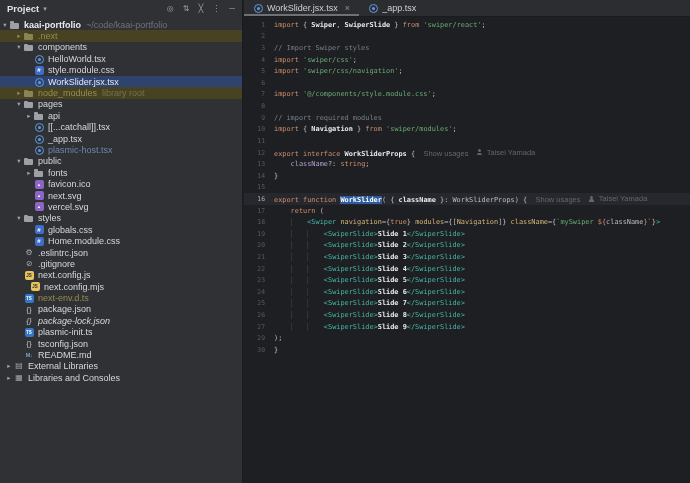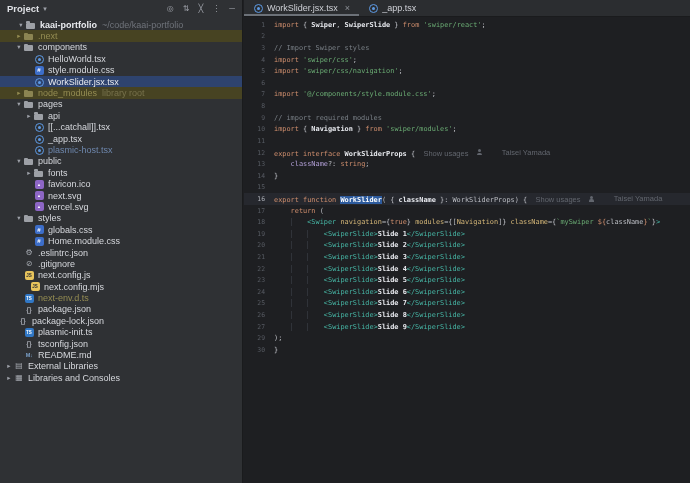--- a/index.html
+++ b/index.html
@@ -77,21 +77,21 @@
   .tk-str { color:var(--c-str,#6AAB73); }
   .tk-cmt { color:var(--c-cmt,#7A8087); }
   .tk-tag { color:var(--c-tag,#46B6A5); }
   .tk-attr { color:var(--c-attr,#D5B778); }
   .tk-fld { color:var(--c-fld,#B3A0D8); }
   .tk-ind { color:transparent; }
   .ltext .tk-ind + .tk-ind { box-shadow:inset 1px 0 0 #303339; }
   .tk-selb { background:var(--c-wordSel,#2D5B9E); color:#FFFFFF; font-weight:700; }
   .hint, .author { font-family:"Liberation Sans","DejaVu Sans",sans-serif; font-size:7.5px;
     color:var(--c-hint,#62666E); }
-  .author { display:inline-flex; align-items:center; gap:20px; }
+  .author { display:inline-flex; align-items:center; gap:5px; }
   .author-ico { width:5px; height:6px; position:relative; display:inline-block; }
   .author-ico::before { content:""; position:absolute; left:1px; top:0; width:3px; height:3px;
     border-radius:50%; background:#62666E; }
   .author-ico::after { content:""; position:absolute; left:0; bottom:0; width:5px; height:2.5px;
     border-radius:2px 2px 0 0; background:#62666E; }
 </style>
 </head>
 <body>
 
 <div class="panel">
@@ -100,21 +100,21 @@
     <span class="pchev">▾</span>
     <div class="panel-icons" id="picons">
         <span>◎</span>
         <span>⇅</span>
         <span>╳</span>
         <span>⋮</span>
         <span>─</span>
       </div>
   </div>
   <div class="tree" id="tree">
-      <div class="row root" style="padding-left: 16px;">
+      <div class="row root" style="padding-left: 0;">
         <span class="chev">▾</span>
         <span class="ico ico-folder"></span>
         <span class="lbl">kaai-portfolio</span>
         <span class="sfx">~/code/kaai-portfolio</span>
       </div>
       <div class="row excl" style="padding-left: 14px;">
         <span class="chev">▸</span>
         <span class="ico ico-folder olive"></span>
         <span class="lbl">.next</span>
       </div>
@@ -256,21 +256,21 @@
         </span>
         <span class="lbl">next-env.d.ts</span>
       </div>
       <div class="row" style="padding-left: 14px;">
         <span class="chev"></span>
         <span class="ico">
           <span class="t-json">{}</span>
         </span>
         <span class="lbl">package.json</span>
       </div>
-      <div class="row" style="padding-left: 8px;">
+      <div class="row" style="padding-left: 14px; font-style: italic;">
         <span class="chev"></span>
         <span class="ico">
           <span class="t-json">{}</span>
         </span>
         <span class="lbl">package-lock.json</span>
       </div>
       <div class="row" style="padding-left: 14px;">
         <span class="chev"></span>
         <span class="ico">
           <span class="badge b-ts">TS</span>

